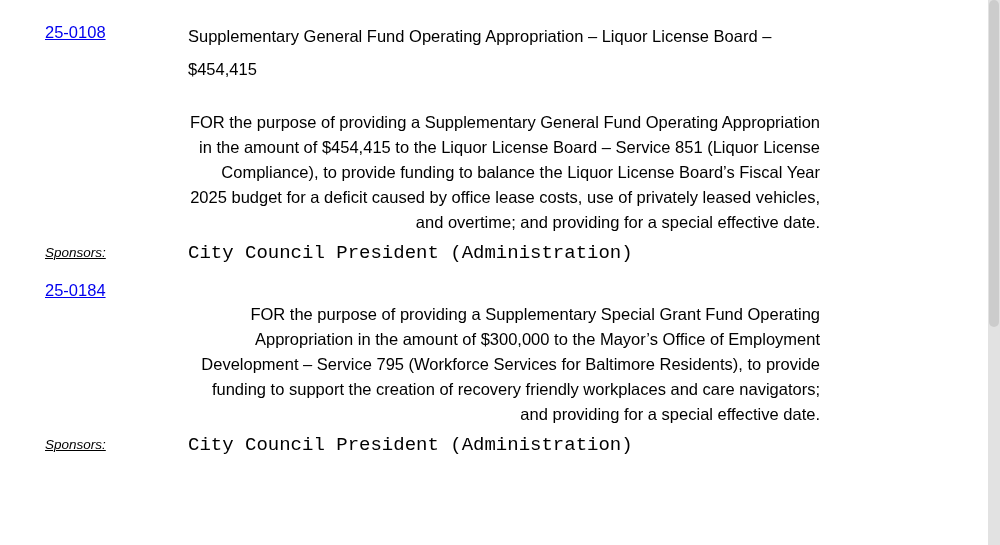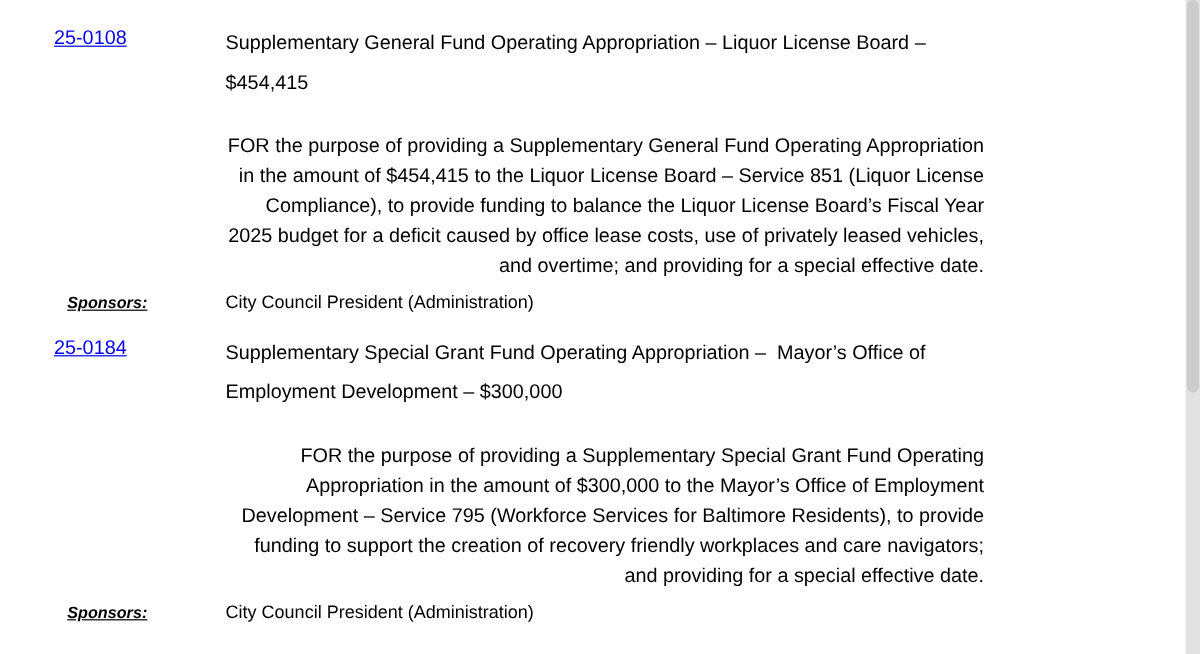--- a/index.html
+++ b/index.html
@@ -56,29 +56,29 @@
     line-height: 25px;
     margin-top: 24px;
     text-align: right;
   }
 
   .sponsors-row { margin-top: 7px; }
 
   .sponsors-label {
     font-size: 13.5px;
     line-height: 22px;
-    font-weight: bold;
+    font-weight: normal;
     font-style: italic;
     text-decoration: underline;
-    margin-left: 11px;
   }
 
   .sponsors-value {
-    font-size: 15px;
+    font-size: 19px;
     line-height: 22px;
+    font-family: Liberation Mono, monospace;
   }
 
   .scrollbar {
     position: absolute;
     top: 0;
     right: 0;
     width: 12px;
     height: 545px;
     background: #e2e2e2;
   }
@@ -117,21 +117,20 @@
       </div>
     </div>
   </section>
 
   <section class="item">
     <div class="row">
       <div class="col-left">
         <a class="file-link">25-0184</a>
       </div>
       <div class="col-main">
-        <p class="title">Supplementary Special Grant Fund Operating Appropriation –  Mayor’s Office of Employment Development – $300,000</p>
         <p class="body-text">FOR the purpose of providing a Supplementary Special Grant Fund Operating Appropriation in the amount of $300,000 to the Mayor’s Office of Employment Development – Service 795 (Workforce Services for Baltimore Residents), to provide funding to support the creation of recovery friendly workplaces and care navigators; and providing for a special effective date.</p>
       </div>
     </div>
     <div class="row sponsors-row">
       <div class="col-left">
         <span class="sponsors-label">Sponsors:</span>
       </div>
       <div class="col-main">
         <span class="sponsors-value">City Council President (Administration)</span>
       </div>

